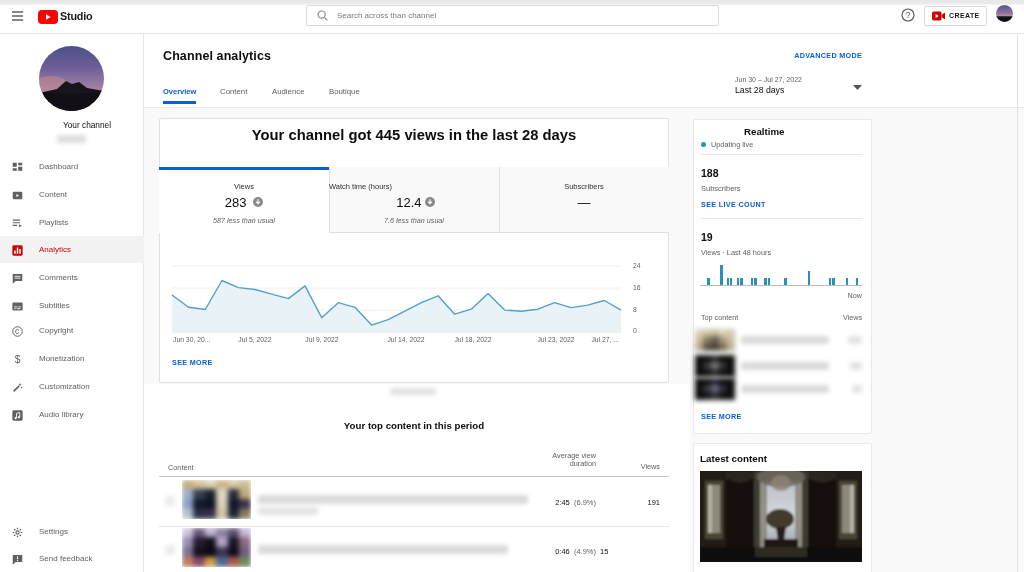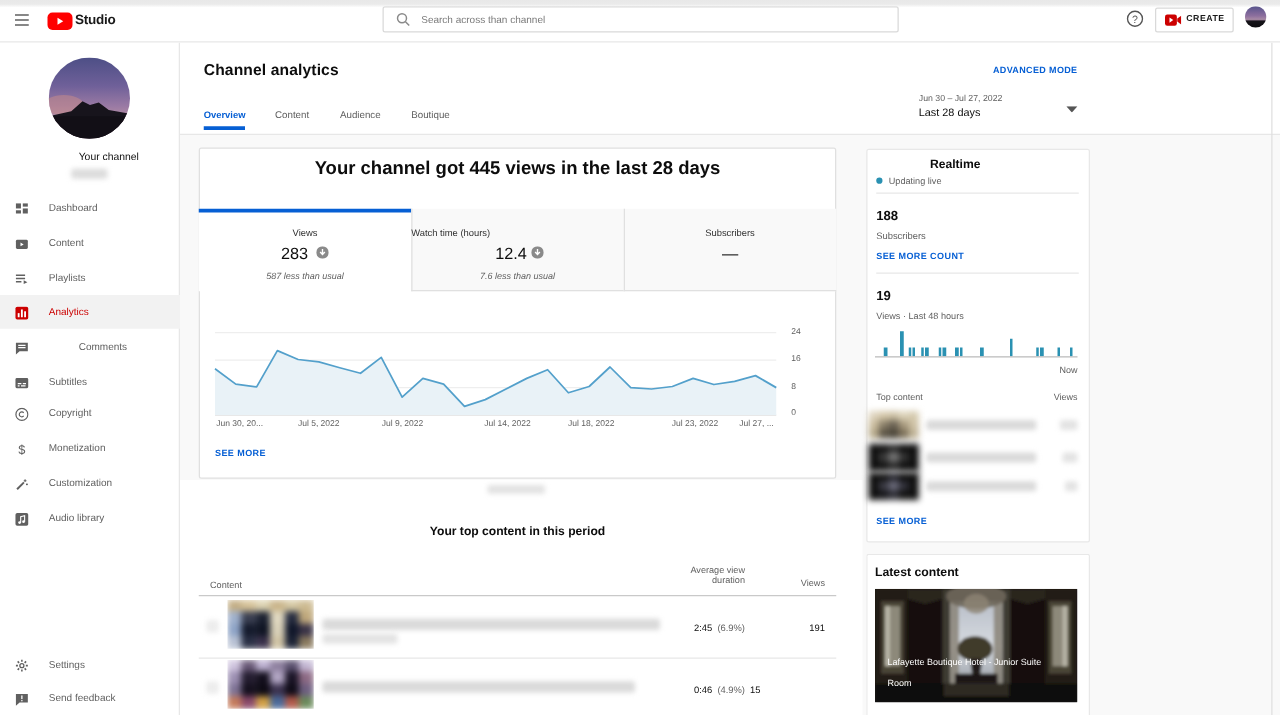--- a/index.html
+++ b/index.html
@@ -94,21 +94,21 @@
     <rect x="0.5" y="0.5" width="14" height="14" rx="2" fill="#c00"></rect>
     <rect x="3" y="7.5" width="2" height="4.5" fill="#fff"></rect>
     <rect x="6.5" y="3.5" width="2" height="8.5" fill="#fff"></rect>
     <rect x="10" y="5.5" width="2" height="6.5" fill="#fff"></rect>
   </svg>
 <div class="abs" style="left:39px;top:245px;font-size:8px;color:#c00;z-index:7;">Analytics</div>
 <svg class="abs" style="left:12px;top:272.5px;z-index:7;" width="11" height="11" viewBox="0 0 15 15">
     <path d="M1 1.5h13v9.5h-9l-4 3.5z" fill="#606060"></path>
     <path d="M3.5 4.5h8M3.5 7h8" stroke="#fff" stroke-width="1.2"></path>
   </svg>
-<div class="abs" style="left:39px;top:272.5px;font-size:8px;color:#606060;z-index:7;margin-left:24px;">Comments</div>
+<div class="abs" style="left:39px;top:272.5px;font-size:8px;color:#606060;z-index:7;">Comments</div>
 <svg class="abs" style="left:12px;top:300.5px;z-index:7;" width="11" height="11" viewBox="0 0 15 15">
     <rect x="0.5" y="2" width="14" height="11" rx="1.5" fill="#606060"></rect>
     <path d="M3 8h4M8.5 8h3.5M3 10.5h2M6.5 10.5h5" stroke="#fff" stroke-width="1.2"></path>
   </svg>
 <div class="abs" style="left:39px;top:300.5px;font-size:8px;color:#606060;z-index:7;">Subtitles</div>
 <svg class="abs" style="left:12px;top:326px;z-index:7;" width="11" height="11" viewBox="0 0 15 15">
     <circle cx="7.5" cy="7.5" r="6.5" fill="none" stroke="#606060" stroke-width="1.3"></circle>
     <path d="M9.5 5.8 A2.7 2.7 0 1 0 9.5 9.2" fill="none" stroke="#606060" stroke-width="1.3"></path>
   </svg>
 <div class="abs" style="left:39px;top:326px;font-size:8px;color:#606060;z-index:7;">Copyright</div>
@@ -277,21 +277,21 @@
 <div class="abs" style="left:490px;top:546.5px;width:106px;text-align:right;font-size:7.5px;color:#0d0d0d;">0:46&nbsp; <span class="gray">(4.9%)</span></div>
 <div class="abs" style="left:600px;top:546.5px;width:60px;text-align:left;font-size:7.5px;color:#0d0d0d;">15</div>
 
 <div class="abs" style="left:693px;top:119px;width:179px;height:315px;background:#fff;border:1px solid #e8e8e8;border-radius:2px;"></div>
 <div class="abs" style="left:701px;top:125.5px;font-size:9.7px;font-weight:bold;color:#0d0d0d;margin-left:43px;">Realtime</div>
 <div class="abs" style="left:701px;top:141.5px;width:5px;height:5px;border-radius:50%;background:#2a91b2;"></div>
 <div class="abs gray" style="left:711px;top:139.5px;font-size:7.3px;">Updating live</div>
 <div class="abs" style="left:701px;top:154px;width:162px;height:1px;background:#e7e7e7;"></div>
 <div class="abs" style="left:701px;top:166.5px;font-size:10.5px;font-weight:bold;color:#0d0d0d;">188</div>
 <div class="abs gray" style="left:701px;top:184px;font-size:7.5px;">Subscribers</div>
-<div class="abs blue" style="left:701px;top:200px;font-size:7.2px;letter-spacing:0.35px;">SEE MORE COUNT</div>
+<div class="abs blue" style="left:701px;top:200px;font-size:7.2px;letter-spacing:0.35px;">SEE LIVE COUNT</div>
 <div class="abs" style="left:701px;top:218px;width:162px;height:1px;background:#e7e7e7;"></div>
 <div class="abs" style="left:701px;top:230.5px;font-size:10.5px;font-weight:bold;color:#0d0d0d;">19</div>
 <div class="abs gray" style="left:701px;top:248px;font-size:7.3px;">Views · Last 48 hours</div>
 <div class="abs" style="left:707.3px;top:277.7px;width:2.6px;height:7px;background:#2a91b2;"></div>
 <div class="abs" style="left:720.3px;top:264.7px;width:2.6px;height:20px;background:#2a91b2;"></div>
 <div class="abs" style="left:726.5px;top:278.2px;width:2.6px;height:6.5px;background:#2a91b2;"></div>
 <div class="abs" style="left:729.9px;top:278.2px;width:2.6px;height:6.5px;background:#2a91b2;"></div>
 <div class="abs" style="left:736.7px;top:278.2px;width:2.6px;height:6.5px;background:#2a91b2;"></div>
 <div class="abs" style="left:740.1px;top:278.2px;width:2.6px;height:6.5px;background:#2a91b2;"></div>
 <div class="abs" style="left:750.7px;top:278.2px;width:2.6px;height:6.5px;background:#2a91b2;"></div>
@@ -408,15 +408,15 @@
 <rect x="142" y="14" width="12" height="48" fill="#8d897a"></rect>
 <rect x="150" y="14" width="4" height="48" fill="#b5b2a4"></rect>
 <rect x="26" y="0" width="28" height="91" fill="#12100c"></rect>
 <rect x="108" y="0" width="28" height="91" fill="#12100c"></rect>
 <path d="M26 0 h28 v8 l-14 4 l-14 -4 Z" fill="#2a251c"></path>
 <path d="M108 0 h28 v8 l-14 4 l-14 -4 Z" fill="#2a251c"></path>
 <rect x="0" y="76" width="162" height="15" fill="#0f0d0b"></rect>
 <rect x="55" y="76" width="52" height="10" fill="#2e2a24"></rect>
 </g>
 </svg>
-<div style="position:absolute;left:10px;top:51px;width:128px;color:#fff;font-size:7.2px;line-height:16.5px;">Lafayette Boutique Hotel - Junior Suite Room</div></div>
+</div>
 
 <div class="abs" style="left:1017px;top:34px;width:1px;height:538px;background:#e0e0e0;z-index:8;"></div>
 
 </body></html>

